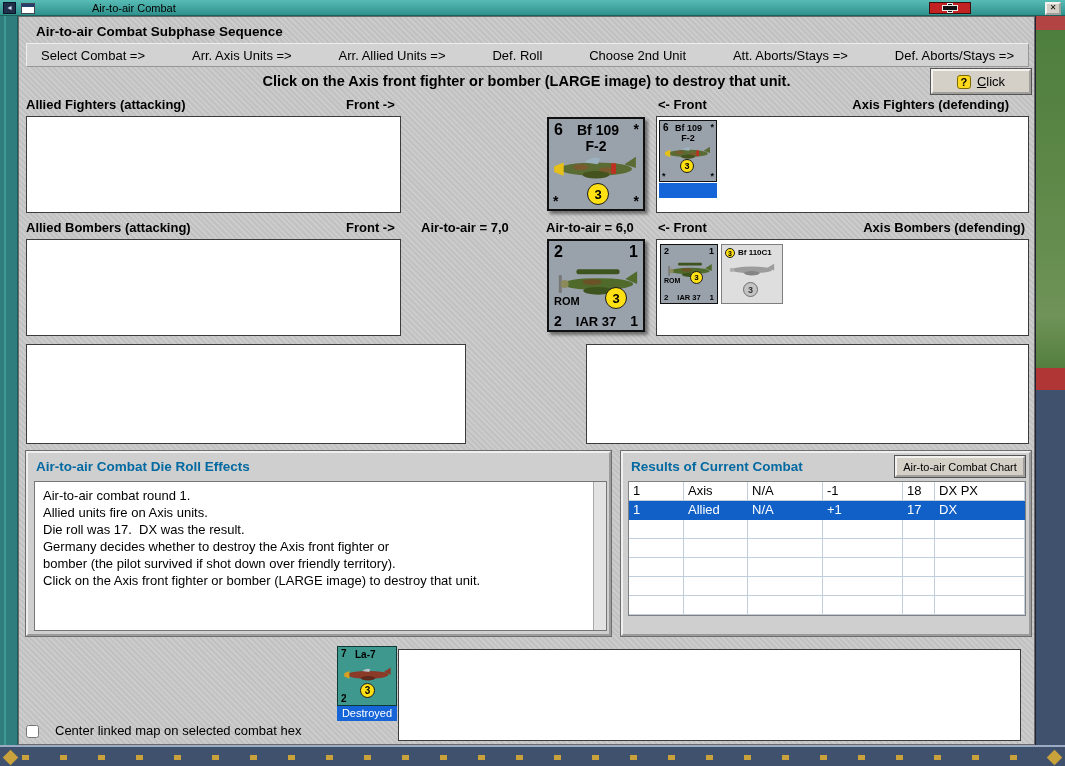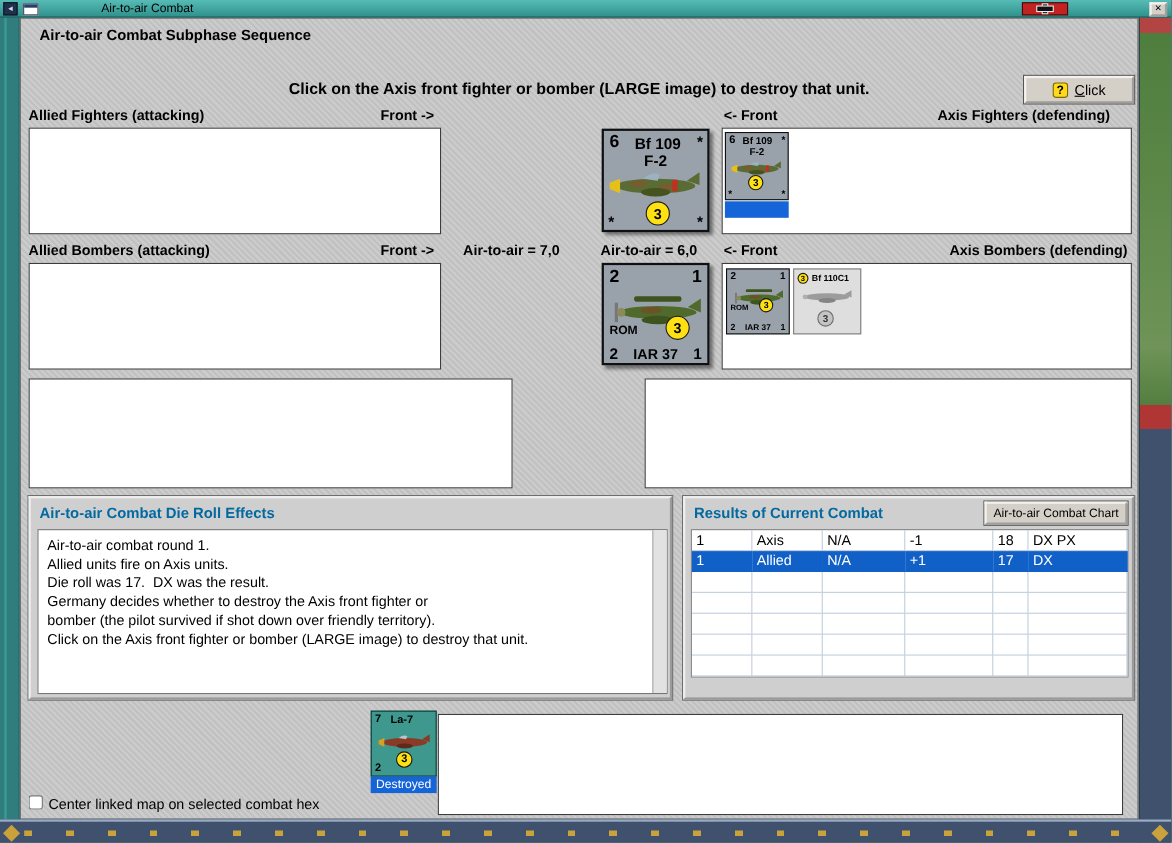--- a/index.html
+++ b/index.html
@@ -136,21 +136,21 @@
   .results-panel { left:602px; top:434px; width:410px; height:185px; }
   .chart-btn { position:absolute; right:4px; top:3px; width:130px; height:21px; font-size:11px; }
   .rtable { position:absolute; left:5px; top:28px; background:#fff; border:1px solid #808080; }
   .rrow { display:grid; grid-template-columns:55px 64px 75px 80px 32px 90px; }
   .rtable .th { background:#d6d3ce; border-right:1px solid #9a9a9a; border-bottom:1px solid #808080;
     font-weight:bold; font-size:13px; padding:1px 4px; height:19px; color:#000; }
   .rtable .td { border-right:1px solid #c0cede; border-bottom:1px solid #c0cede; font-size:13px;
     padding:1px 4px; height:19px; color:#000; }
   .rrow.sel .td { background:#1160c8; color:#fff; border-color:#1160c8; }
 
-  .chkrow { position:absolute; left:7px; top:706px; display:flex; align-items:flex-start; gap:5px; }
+  .chkrow { position:absolute; left:7px; top:706px; display:flex; align-items:flex-end; gap:16px; }
   .chkrow input { width:13px; height:13px; }
   .chkrow label { font-size:13px; color:#000; }
 </style>
 </head>
 <body>
 
 <div class="screen">
 
   <div class="titlebar">
     <div class="tb-sys">◂</div>
@@ -167,20 +167,29 @@
   <div class="frame-right"></div>
   <div class="frame-bottom">
     <div class="diamond dl"></div>
     <div class="diamond dr"></div>
   </div>
 
   <div class="dialog">
 
     <div class="seq-title">Air-to-air Combat Subphase Sequence</div>
 
+    <div class="seqbar">
+      <span>Select Combat =&gt;</span>
+      <span>Arr. Axis Units =&gt;</span>
+      <span>Arr. Allied Units =&gt;</span>
+      <span>Def. Roll</span>
+      <span>Choose 2nd Unit</span>
+      <span>Att. Aborts/Stays =&gt;</span>
+      <span>Def. Aborts/Stays =&gt;</span>
+    </div>
 
     <div class="instruction">Click on the Axis front fighter or bomber (LARGE image) to destroy that unit.</div>
 
     <div class="btn3d help-btn">
       <span class="help-ico" style="position:static;">?</span>
       <span class="ul1" style="position:static;">Click</span>
     </div>
 
     <div class="slabel" style="left:7px; top:80px;">Allied Fighters (attacking)</div>
     <div class="slabel" style="left:327px; top:80px;">Front -&gt;</div>

